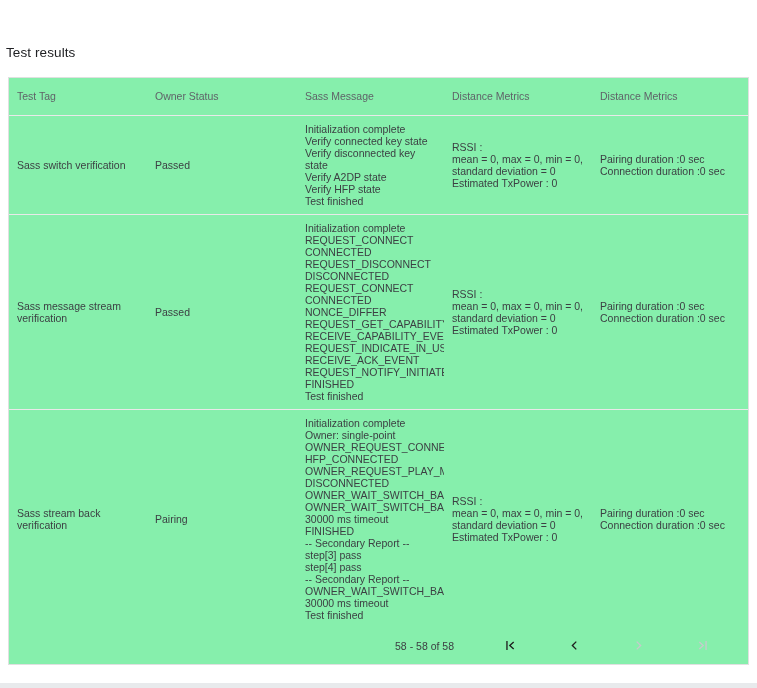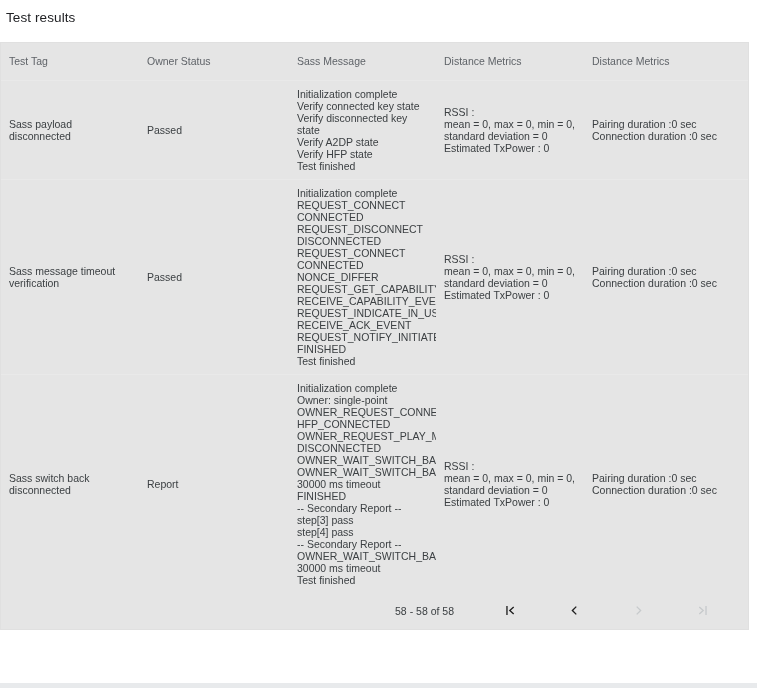--- a/index.html
+++ b/index.html
@@ -5,26 +5,26 @@
   * { box-sizing: border-box; }
   html, body {
     margin: 0; padding: 0;
     width: 757px; height: 688px;
     background: #ffffff;
     font-family: "Liberation Sans", sans-serif;
     overflow: hidden; position: relative;
   }
   .page-title {
     font-size: 13.5px; font-weight: 500; color: #202124;
-    padding: 10px 0 0 6px; letter-spacing: .1px;
+    padding: 10px 0 0 6px; letter-spacing: .1px; margin-top: 35px;
   }
   .card {
-    margin: 17px 8px 0 0;
+    margin: 17px 8px 0 8px;
     border: 1px solid #e0e0e0;
-    background: #e5e5e5;
+    background: #86efac;
   }
   table { width: 100%; border-collapse: collapse; table-layout: fixed; }
   th {
     font-size: 10.5px; font-weight: 400; color: #5f6368;
     text-align: left; padding: 0 8px; height: 37px;
     border-bottom: 1px solid #e9e9e9;
   }
   td {
     font-size: 10.5px; color: #3c4043;
     line-height: 12px;
@@ -77,37 +77,37 @@
       <tr>
         <th>Test Tag</th>
         <th>Owner Status</th>
         <th>Sass Message</th>
         <th>Distance Metrics</th>
         <th>Distance Metrics</th>
       </tr>
     </thead>
     <tbody>
       <tr>
-        <td>Sass payload disconnected</td>
+        <td>Sass switch verification</td>
         <td>Passed</td>
         <td>Initialization complete
 Verify connected key state
 Verify disconnected key state
 Verify A2DP state
 Verify HFP state
 Test finished</td>
         <td>RSSI :
 mean = 0, max = 0, min = 0,
 standard deviation = 0
 Estimated TxPower : 0</td>
         <td>Pairing duration :0 sec
 Connection duration :0 sec</td>
       </tr>
       <tr>
-        <td>Sass message timeout verification</td>
+        <td>Sass message stream verification</td>
         <td>Passed</td>
         <td>Initialization complete
 REQUEST_CONNECT
 CONNECTED
 REQUEST_DISCONNECT
 DISCONNECTED
 REQUEST_CONNECT
 CONNECTED
 NONCE_DIFFER
 REQUEST_GET_CAPABILITY
@@ -118,22 +118,22 @@
 FINISHED
 Test finished</td>
         <td>RSSI :
 mean = 0, max = 0, min = 0,
 standard deviation = 0
 Estimated TxPower : 0</td>
         <td>Pairing duration :0 sec
 Connection duration :0 sec</td>
       </tr>
       <tr>
-        <td>Sass switch back disconnected</td>
-        <td>Report</td>
+        <td>Sass stream back verification</td>
+        <td>Pairing</td>
         <td>Initialization complete
 Owner: single-point
 OWNER_REQUEST_CONNECT
 HFP_CONNECTED
 OWNER_REQUEST_PLAY_MED
 DISCONNECTED
 OWNER_WAIT_SWITCH_BACK
 OWNER_WAIT_SWITCH_BACK
 30000 ms timeout
 FINISHED

